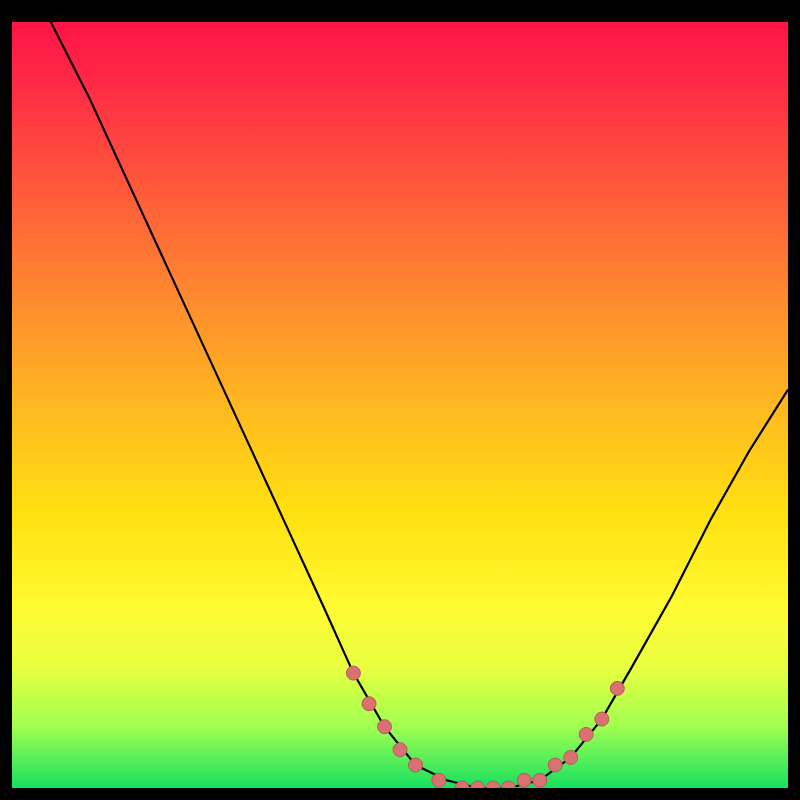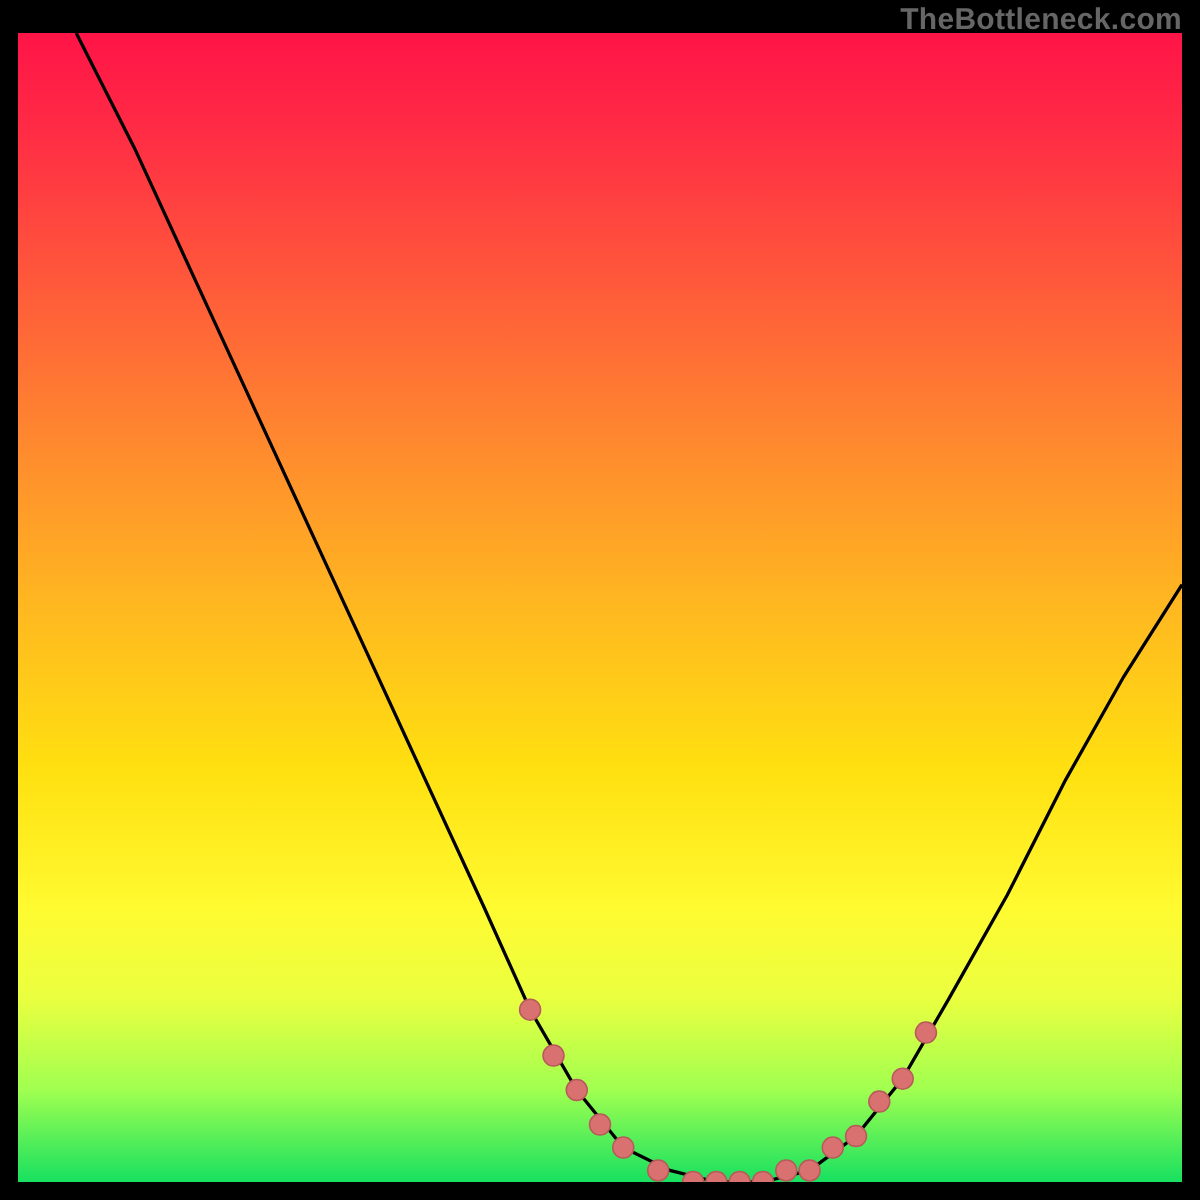--- a/index.html
+++ b/index.html
@@ -55,21 +55,20 @@
   .marker {
     fill: #d97171;
     stroke: #b85a5a;
     stroke-width: 1;
   }
 </style>
 </head>
 <body>
 
 <div class="frame">
-  <div class="source">TheBottleneck.com</div>
   <div class="plot">
     <svg class="curve" viewBox="0 0 776 766" preserveAspectRatio="none">
       <path id="curve-path" d="M38.8 0.0 L77.6 76.6 L116.4 160.9 L155.2 245.1 L194.0 329.4 L232.8 413.6 L271.6 497.9 L310.4 582.2 L341.4 651.1 L372.5 704.7 L403.5 743.0 L434.6 758.3 L465.6 766.0 L496.6 766.0 L527.7 758.3 L558.7 735.4 L589.8 697.1 L620.8 643.4 L659.6 574.5 L698.4 497.9 L737.2 429.0 L776.0 367.7 " fill="none" stroke="#000" stroke-width="2.2"></path>
       <g id="markers-group">
           <circle cx="341.4" cy="651.1" r="7" class="marker"></circle>
           <circle cx="357.0" cy="681.7" r="7" class="marker"></circle>
           <circle cx="372.5" cy="704.7" r="7" class="marker"></circle>
           <circle cx="388.0" cy="727.7" r="7" class="marker"></circle>
           <circle cx="403.5" cy="743.0" r="7" class="marker"></circle>
           <circle cx="426.8" cy="758.3" r="7" class="marker"></circle>

